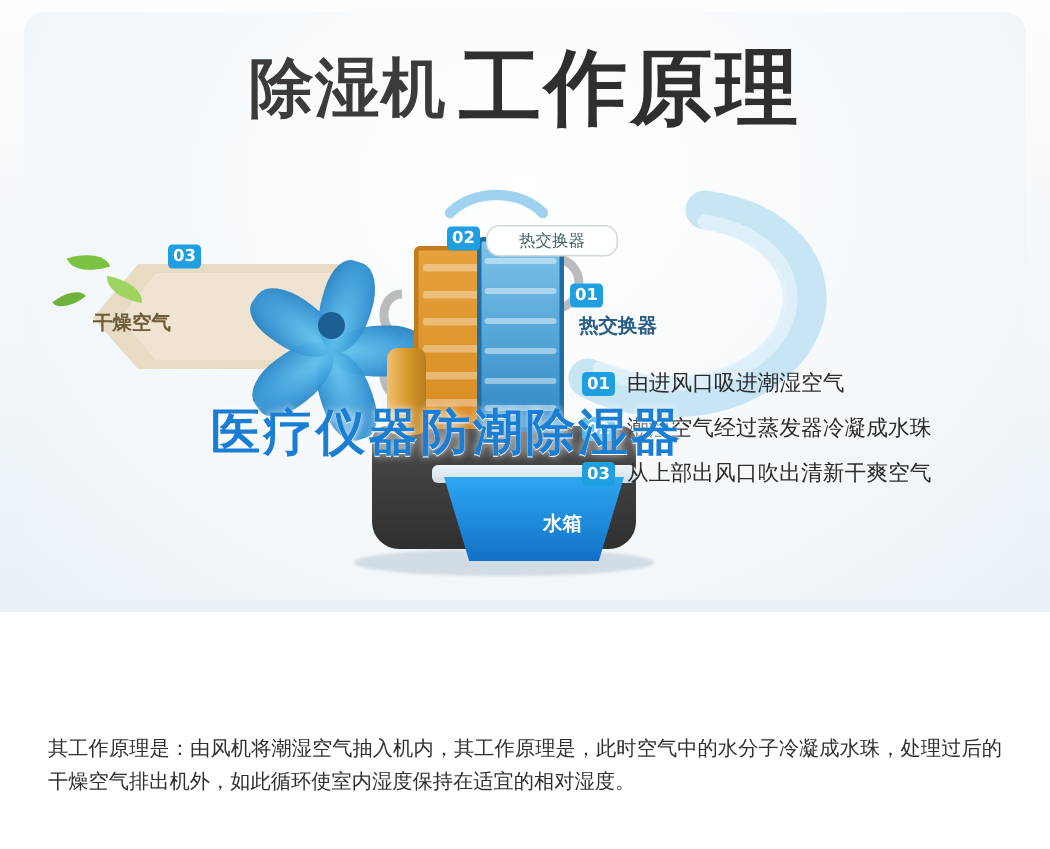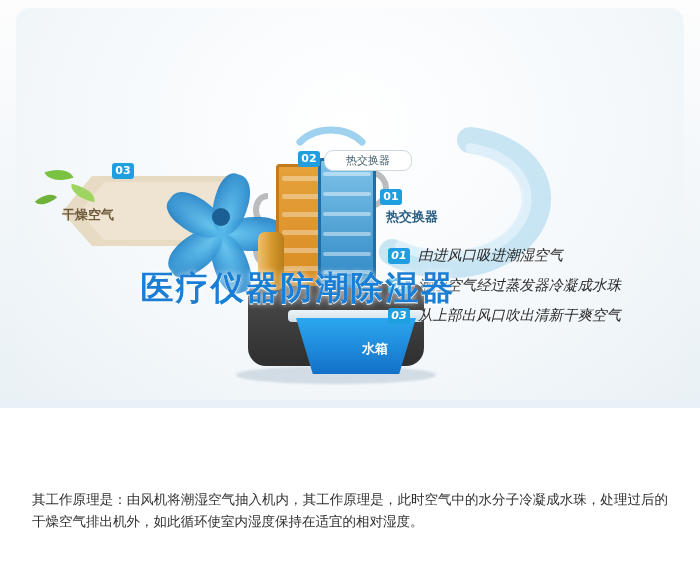--- a/index.html
+++ b/index.html
@@ -254,21 +254,20 @@
   #steps {
     position: absolute;
     left: 388px;
     top: 246px;
     width: 296px;
   }
   .step-row {
     position: relative;
     height: 30px;
     white-space: nowrap;
-    font-style: italic;
   }
   .step-badge {
     display: inline-block;
     width: 22px;
     height: 16px;
     border-radius: 3px;
     background: #1f9fe0;
     color: #ffffff;
     font-size: 11px;
     font-family: "DejaVu Sans", sans-serif;
@@ -326,20 +325,23 @@
   #para-2 { top: 80px; }
 </style>
 </head>
 <body>
 
 <div id="page">
 
   <div id="illustration">
     <div id="panel-frame"></div>
 
+    <div id="title-row">
+      <span class="title-a">除湿机</span><span class="title-b">工作原理</span>
+    </div>
 
     <svg width="700" height="408" style="position:absolute;left:0;top:0;">
 
       <path d="M470,140 C545,150 560,215 505,250 C470,272 420,268 392,252" fill="none" stroke="#bfe0f2" stroke-width="26" stroke-linecap="round" opacity="0.85"></path>
       <path d="M470,148 C532,158 545,212 500,242 C470,261 428,258 400,246" fill="none" stroke="#dff0fa" stroke-width="10" stroke-linecap="round" opacity="0.9"></path>
 
       <path d="M228,176 L92,176 L62,212 L92,246 L228,246 Z" fill="#e5d7bd" opacity="0.9"></path>
       <path d="M228,182 L104,182 L80,212 L104,240 L228,240 Z" fill="#efe5d2" opacity="0.95"></path>
 
       <path d="M300,142 C316,126 346,126 362,142" fill="none" stroke="#9ed2ee" stroke-width="7" stroke-linecap="round"></path>

